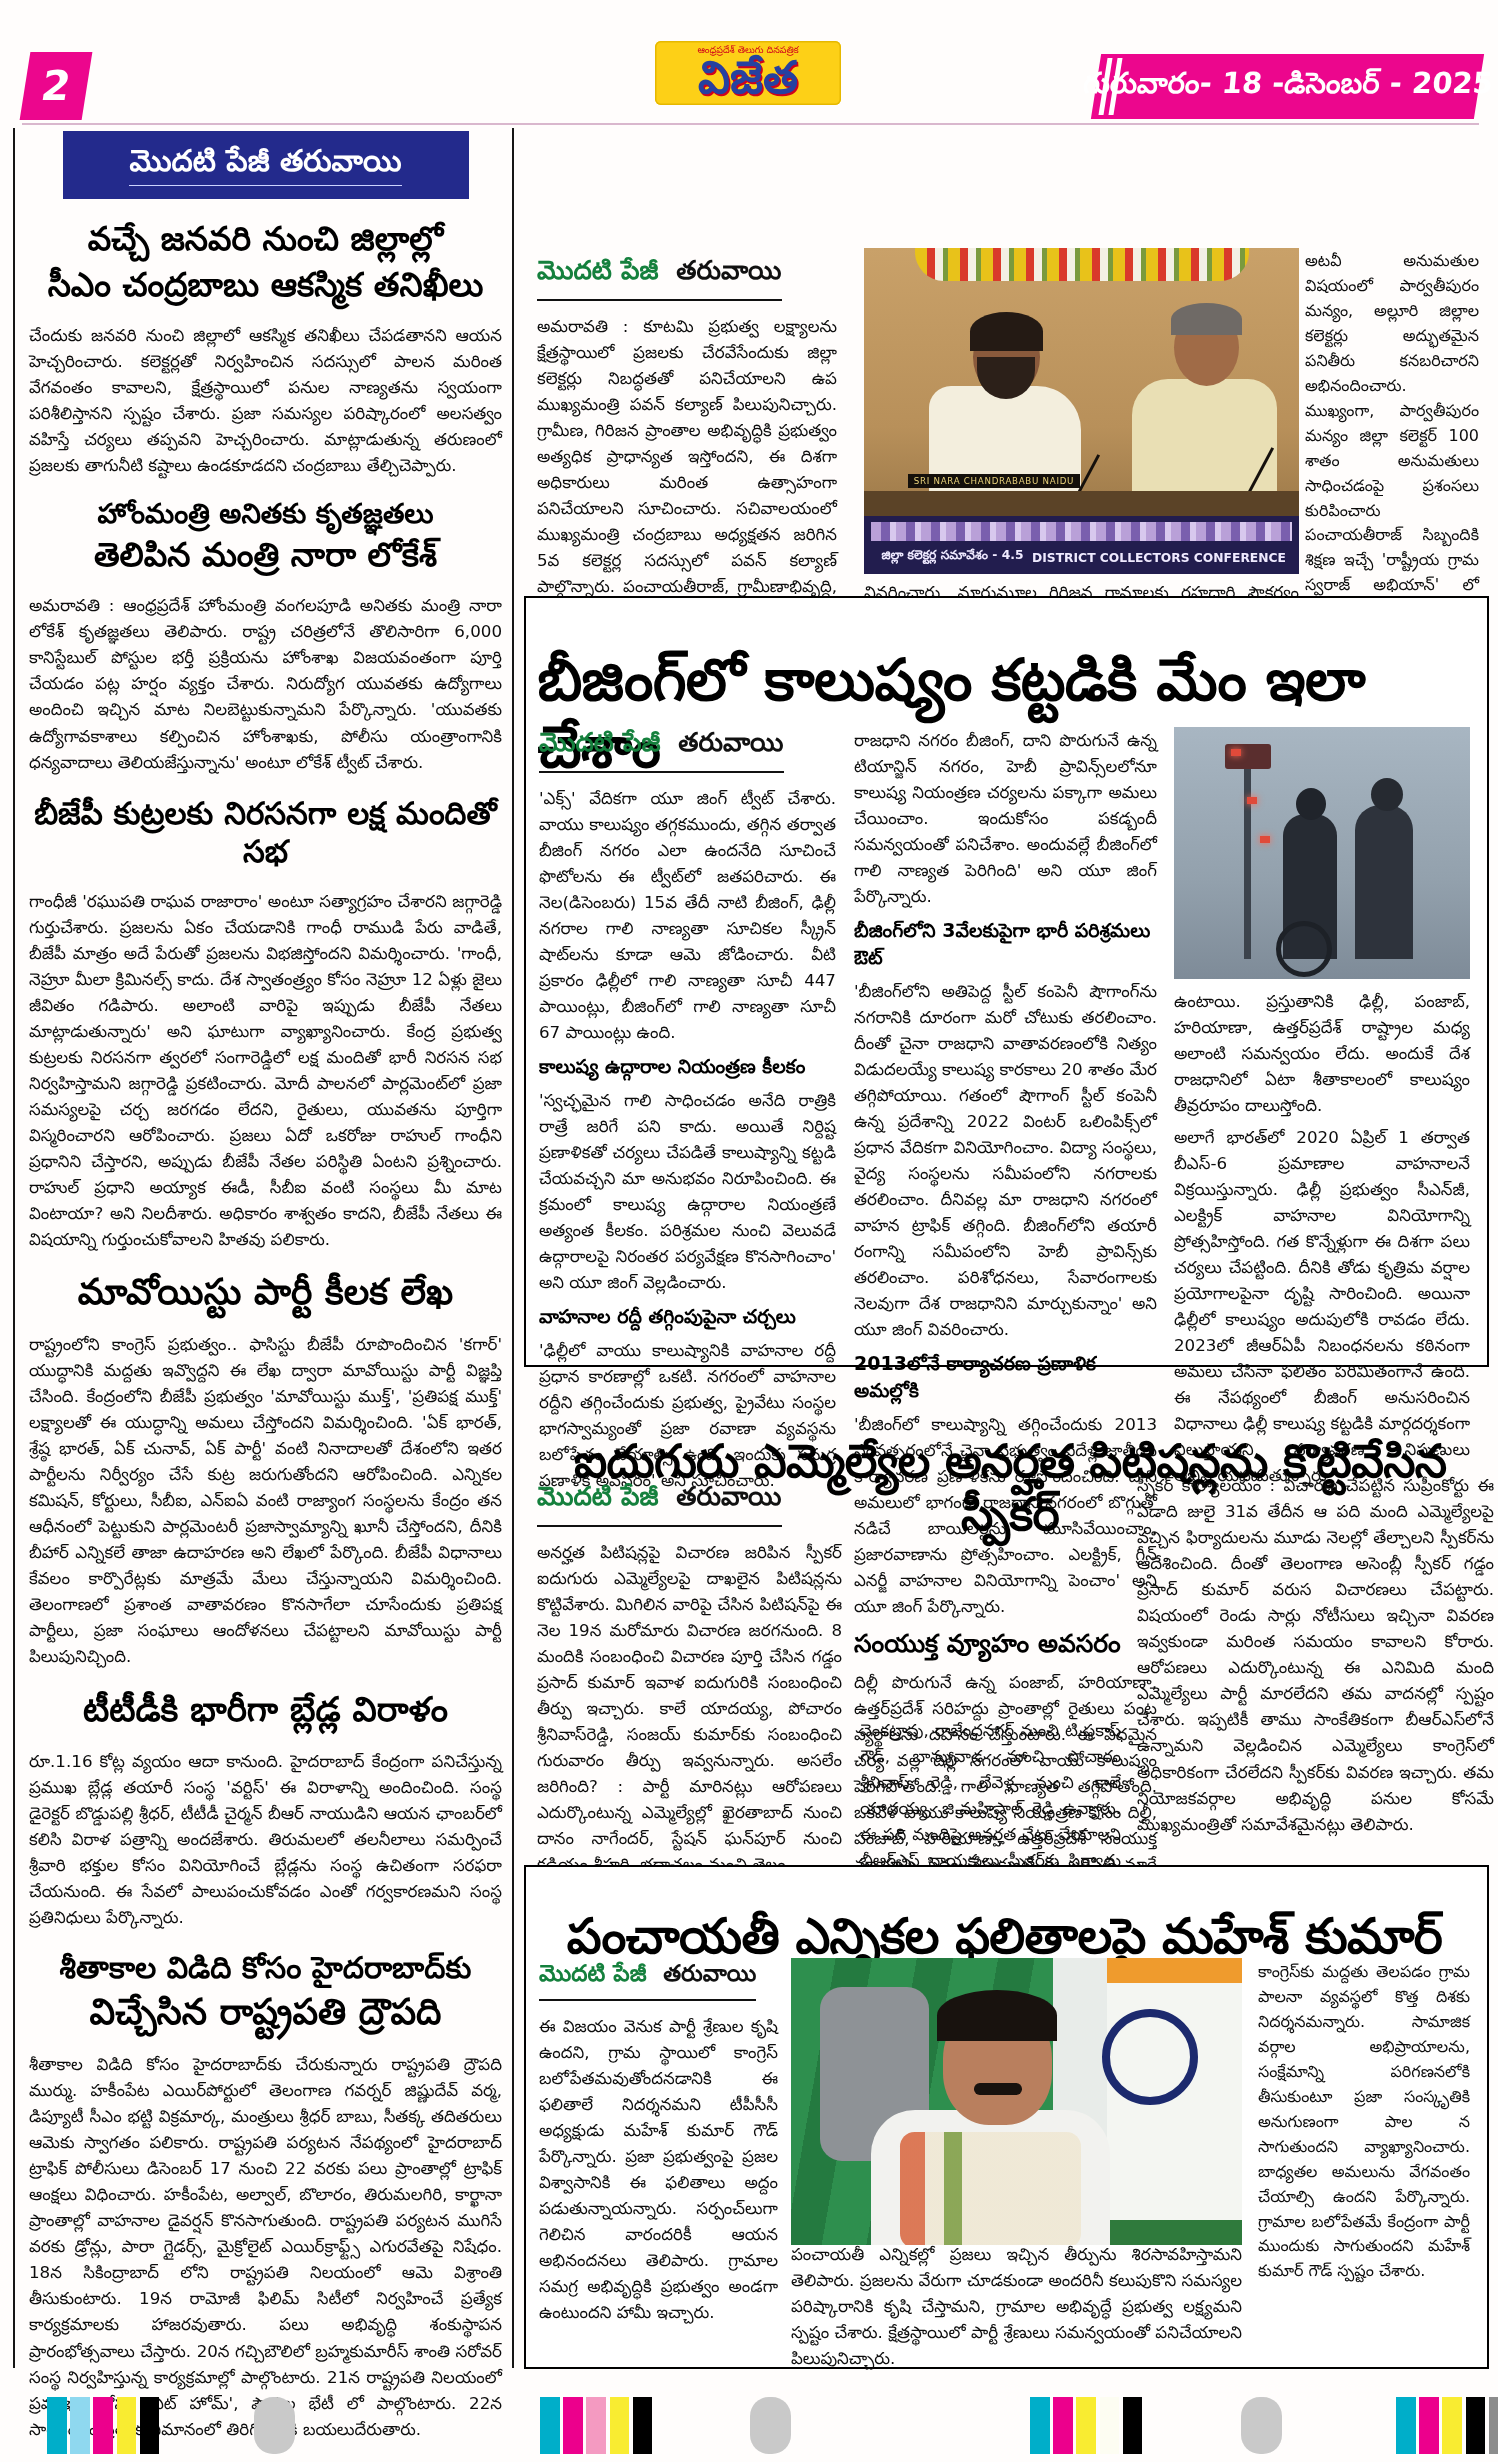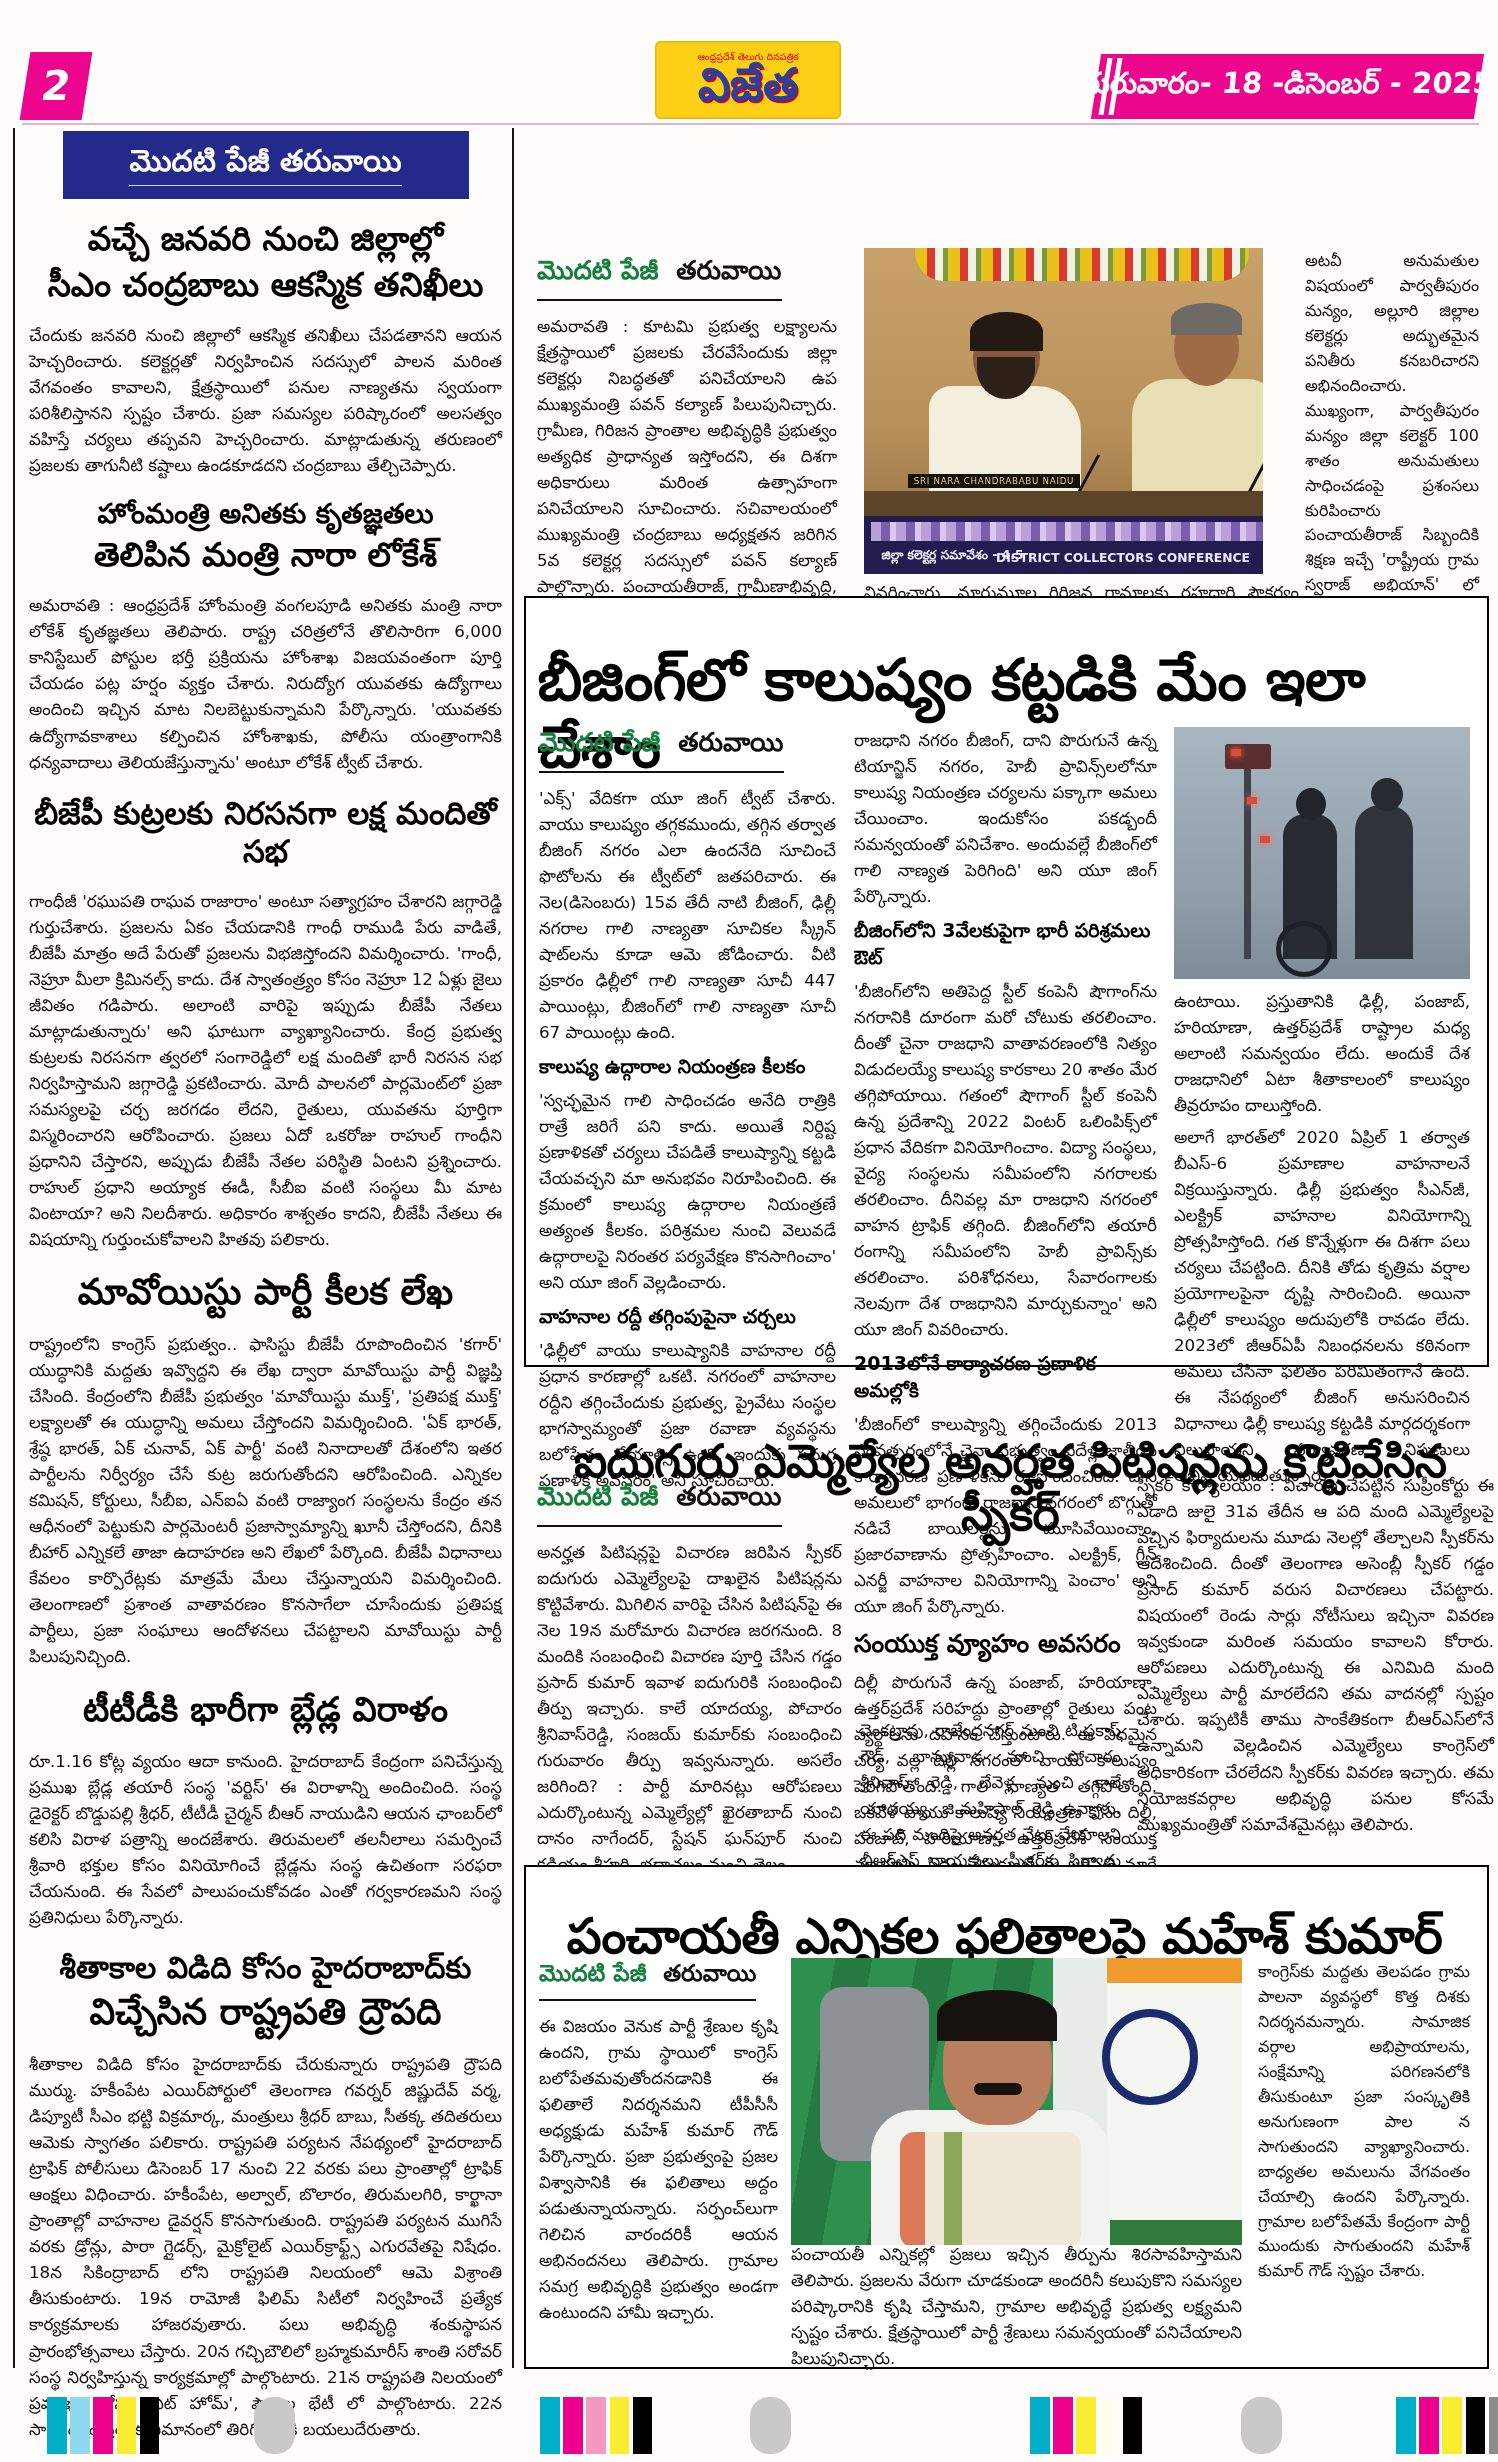--- a/index.html
+++ b/index.html
@@ -2,21 +2,21 @@
 <html style="font-size:11.6px"><head>
 <meta charset="utf-8">
 <style>
   html,body{margin:0;padding:0;background:#ffffff;}
   .page{position:relative;width:1499px;height:2462px;background:#fffdfc;overflow:hidden;
         font-family:"DejaVu Sans","Liberation Sans",sans-serif;color:#0d0d0d;}
   
   .pagenum-tab{position:absolute;left:25px;top:52px;width:62px;height:68px;background:#ec068d;
         transform:skew(-9deg);display:flex;align-items:center;justify-content:center;
         color:#fff;font-size:41px;font-weight:bold;}
-  .logo-box{position:absolute;left:655px;top:41px;width:186px;height:78px;background:#fdd017;
+  .logo-box{position:absolute;left:655px;top:41px;width:186px;height:64px;background:#fdd017;
         border-radius:5.8px;display:flex;flex-direction:column;align-items:center;justify-content:center;
         box-shadow:0 0 0 1.5px #e6b800 inset;}
   .logo-top{font-size:9.4px;color:#d0021b;line-height:1;}
   .logo-name{font-size:45px;font-weight:900;color:#2641a0;line-height:1.05;
         text-shadow:1.5px 1.5px 0 #d0021b;}
   .date-tab{position:absolute;left:1096px;top:54px;width:383px;height:65px;background:#ec068d;
         transform:skew(-9deg);display:flex;align-items:center;justify-content:center;}
   .date-tab .stripe{position:absolute;left:7.3px;top:4.4px;bottom:4.4px;width:4.4px;background:#fff;}
   .date-tab .stripe.s2{left:17.4px;}
   .date-text{color:#fff;font-size:29px;font-weight:bold;transform:skew(4deg);white-space:nowrap;}
@@ -45,21 +45,21 @@
   .lh-g{font-size:34px;margin:19px 0 7.3px 0;}
   .lh-h{font-size:30px;margin:19px 0 0 0;}
   .lh-i{font-size:36px;margin:2.9px 0 7.3px 0;}
   
   .lead-head{position:absolute;left:529px;top:132px;width:961px;font-size:67px;font-weight:900;
         letter-spacing:-1.5px;text-align:center;color:#000;line-height:1.1;}
   .lead-col1{position:absolute;left:537px;top:255px;width:300px;}
   .lead-col3{position:absolute;left:1305px;top:249px;width:174px;}
   .lead-under{position:absolute;left:864px;top:579px;width:435px;}
   .ph{position:relative;overflow:hidden;}
-  .ph1{position:absolute;left:864px;top:248px;width:399px;height:326px;
+  .ph1{position:absolute;left:864px;top:248px;width:435px;height:326px;
         background:linear-gradient(180deg,#c9a169 0%,#b8905a 55%,#8a6a3e 100%);}
   .garland{position:absolute;left:51px;top:0;width:334px;height:33px;border-radius:0 0 29px 29px;
         background:repeating-linear-gradient(90deg,#e8c21a 0 11.6px,#d93a2b 11.6px 20px,#f3f0e4 20px 27.6px,#7a9a3d 27.6px 33px);}
   .man{position:absolute;}
   .head-c{border-radius:50%;position:absolute;}
   .ph1 .m1-body{left:65px;top:138px;width:152px;height:131px;background:#f3eedd;border-radius:22px 44px 0 0;}
   .ph1 .m1-head{left:109px;top:70px;width:67px;height:78px;background:#8a5a3c;}
   .ph1 .m1-hair{left:106px;top:64px;width:73px;height:39px;background:#241a14;border-radius:50% 50% 0 0;}
   .ph1 .m1-beard{left:113px;top:109px;width:58px;height:42px;background:#2c2019;border-radius:0 0 33px 33px;}
   .ph1 .m2-body{left:268px;top:131px;width:145px;height:138px;background:#e9dfb4;border-radius:36px 29px 0 0;}

